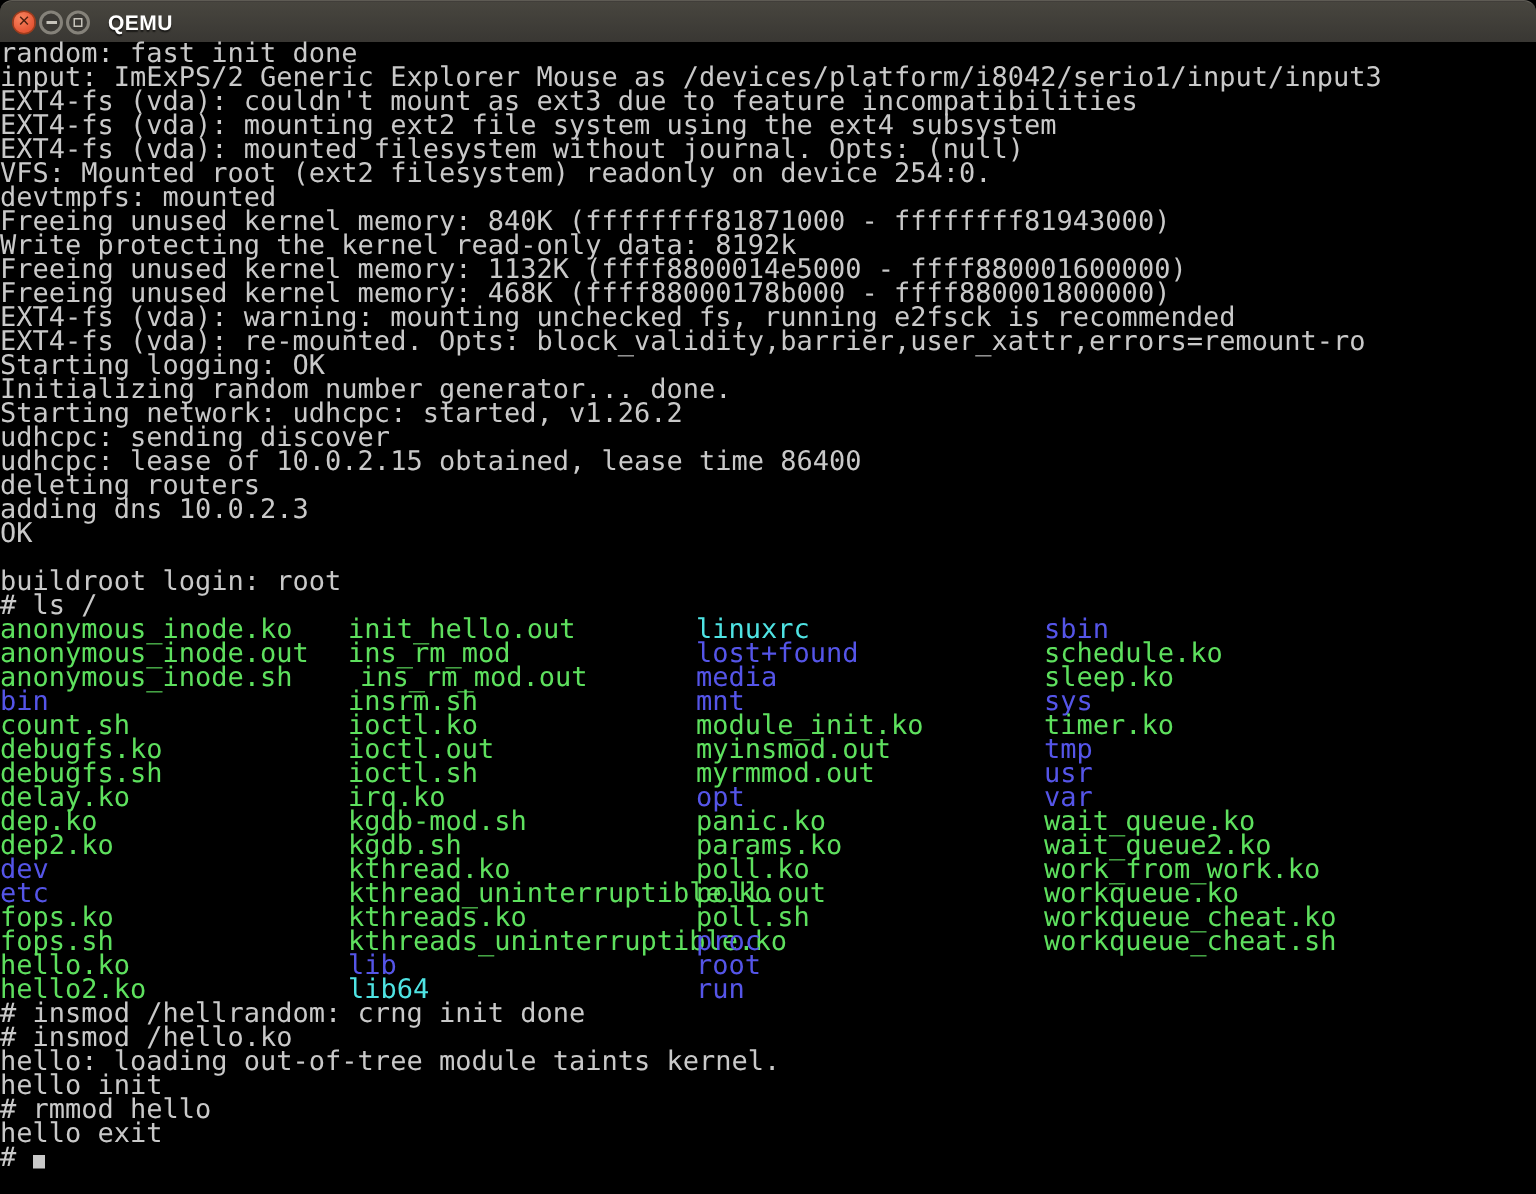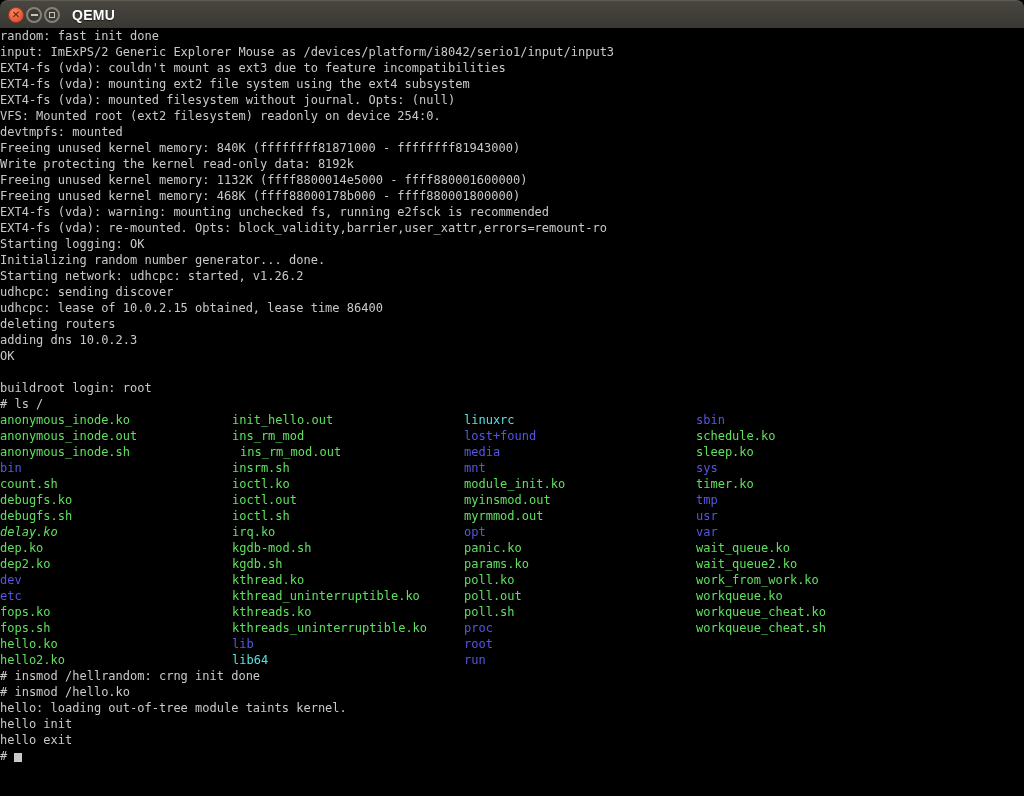--- a/index.html
+++ b/index.html
@@ -36,21 +36,21 @@
   .maxsq  { width:6px; height:6px; border:1.5px solid #c6c3bb; box-sizing:border-box; }
   .wtitle {
     margin-left:12px; color:#ffffff; font-weight:bold; font-size:14px;
     text-shadow:0 1px 1px rgba(0,0,0,.6); letter-spacing:.3px;
   }
 
   
   .terminal {
     position:relative; width:1024px; height:768px; background:var(--bg);
     font-family:"DejaVu Sans Mono", monospace;
-    font-size:12px; line-height:16px; color:var(--fg);
+    font-size:18px; line-height:16px; color:var(--fg);
   }
   .line { height:16px; white-space:pre; }
   .ls-row { position:relative; }
   .ls-entry { position:absolute; top:0; white-space:pre; }
   .c-green { color:var(--green); }
   .c-blue  { color:var(--blue); }
   .c-cyan  { color:var(--cyan); }
   .prompt-line { height:16px; white-space:pre; }
   .cursor {
     display:inline-block; width:8px; height:9px;
@@ -103,33 +103,34 @@
         <div class="line"># ls /</div>
       </div>
     <div id="ls-grid">
         <div class="line ls-row"><span class="ls-entry c-green" style="left: 0px;">anonymous_inode.ko</span><span class="ls-entry c-green" style="left: 232px;">init_hello.out</span><span class="ls-entry c-cyan" style="left: 464px;">linuxrc</span><span class="ls-entry c-blue" style="left: 696px;">sbin</span></div>
         <div class="line ls-row"><span class="ls-entry c-green" style="left: 0px;">anonymous_inode.out</span><span class="ls-entry c-green" style="left: 232px;">ins_rm_mod</span><span class="ls-entry c-blue" style="left: 464px;">lost+found</span><span class="ls-entry c-green" style="left: 696px;">schedule.ko</span></div>
         <div class="line ls-row"><span class="ls-entry c-green" style="left: 0px;">anonymous_inode.sh</span><span class="ls-entry c-green" style="left: 240px;">ins_rm_mod.out</span><span class="ls-entry c-blue" style="left: 464px;">media</span><span class="ls-entry c-green" style="left: 696px;">sleep.ko</span></div>
         <div class="line ls-row"><span class="ls-entry c-blue" style="left: 0px;">bin</span><span class="ls-entry c-green" style="left: 232px;">insrm.sh</span><span class="ls-entry c-blue" style="left: 464px;">mnt</span><span class="ls-entry c-blue" style="left: 696px;">sys</span></div>
         <div class="line ls-row"><span class="ls-entry c-green" style="left: 0px;">count.sh</span><span class="ls-entry c-green" style="left: 232px;">ioctl.ko</span><span class="ls-entry c-green" style="left: 464px;">module_init.ko</span><span class="ls-entry c-green" style="left: 696px;">timer.ko</span></div>
         <div class="line ls-row"><span class="ls-entry c-green" style="left: 0px;">debugfs.ko</span><span class="ls-entry c-green" style="left: 232px;">ioctl.out</span><span class="ls-entry c-green" style="left: 464px;">myinsmod.out</span><span class="ls-entry c-blue" style="left: 696px;">tmp</span></div>
         <div class="line ls-row"><span class="ls-entry c-green" style="left: 0px;">debugfs.sh</span><span class="ls-entry c-green" style="left: 232px;">ioctl.sh</span><span class="ls-entry c-green" style="left: 464px;">myrmmod.out</span><span class="ls-entry c-blue" style="left: 696px;">usr</span></div>
-        <div class="line ls-row"><span class="ls-entry c-green" style="left: 0px; font-style: italic;">delay.ko</span><span class="ls-entry c-green" style="left: 232px;">irq.ko</span><span class="ls-entry c-blue" style="left: 464px;">opt</span><span class="ls-entry c-blue" style="left: 696px;">var</span></div>
+        <div class="line ls-row"><span class="ls-entry c-green" style="left: 0px;">delay.ko</span><span class="ls-entry c-green" style="left: 232px;">irq.ko</span><span class="ls-entry c-blue" style="left: 464px;">opt</span><span class="ls-entry c-blue" style="left: 696px;">var</span></div>
         <div class="line ls-row"><span class="ls-entry c-green" style="left: 0px;">dep.ko</span><span class="ls-entry c-green" style="left: 232px;">kgdb-mod.sh</span><span class="ls-entry c-green" style="left: 464px;">panic.ko</span><span class="ls-entry c-green" style="left: 696px;">wait_queue.ko</span></div>
         <div class="line ls-row"><span class="ls-entry c-green" style="left: 0px;">dep2.ko</span><span class="ls-entry c-green" style="left: 232px;">kgdb.sh</span><span class="ls-entry c-green" style="left: 464px; text-align: center;">params.ko</span><span class="ls-entry c-green" style="left: 696px;">wait_queue2.ko</span></div>
         <div class="line ls-row"><span class="ls-entry c-blue" style="left: 0px;">dev</span><span class="ls-entry c-green" style="left: 232px;">kthread.ko</span><span class="ls-entry c-green" style="left: 464px;">poll.ko</span><span class="ls-entry c-green" style="left: 696px;">work_from_work.ko</span></div>
         <div class="line ls-row"><span class="ls-entry c-blue" style="left: 0px;">etc</span><span class="ls-entry c-green" style="left: 232px;">kthread_uninterruptible.ko</span><span class="ls-entry c-green" style="left: 464px;">poll.out</span><span class="ls-entry c-green" style="left: 696px;">workqueue.ko</span></div>
         <div class="line ls-row"><span class="ls-entry c-green" style="left: 0px;">fops.ko</span><span class="ls-entry c-green" style="left: 232px;">kthreads.ko</span><span class="ls-entry c-green" style="left: 464px;">poll.sh</span><span class="ls-entry c-green" style="left: 696px;">workqueue_cheat.ko</span></div>
         <div class="line ls-row"><span class="ls-entry c-green" style="left: 0px;">fops.sh</span><span class="ls-entry c-green" style="left: 232px;">kthreads_uninterruptible.ko</span><span class="ls-entry c-blue" style="left: 464px;">proc</span><span class="ls-entry c-green" style="left: 696px;">workqueue_cheat.sh</span></div>
         <div class="line ls-row"><span class="ls-entry c-green" style="left: 0px;">hello.ko</span><span class="ls-entry c-blue" style="left: 232px;">lib</span><span class="ls-entry c-blue" style="left: 464px;">root</span></div>
         <div class="line ls-row"><span class="ls-entry c-green" style="left: 0px;">hello2.ko</span><span class="ls-entry c-cyan" style="left: 232px;">lib64</span><span class="ls-entry c-blue" style="left: 464px;">run</span></div>
       </div>
     <div id="tail-lines">
         <div class="line"># insmod /hellrandom: crng init done</div>
         <div class="line"># insmod /hello.ko</div>
         <div class="line">hello: loading out-of-tree module taints kernel.</div>
         <div class="line">hello init</div>
+        <div class="line"># rmmod hello</div>
         <div class="line">hello exit</div>
       </div>
     <div class="prompt-line"><span># </span><span class="cursor"></span></div>
   </div>
 
 </div>
 
 </body></html>

